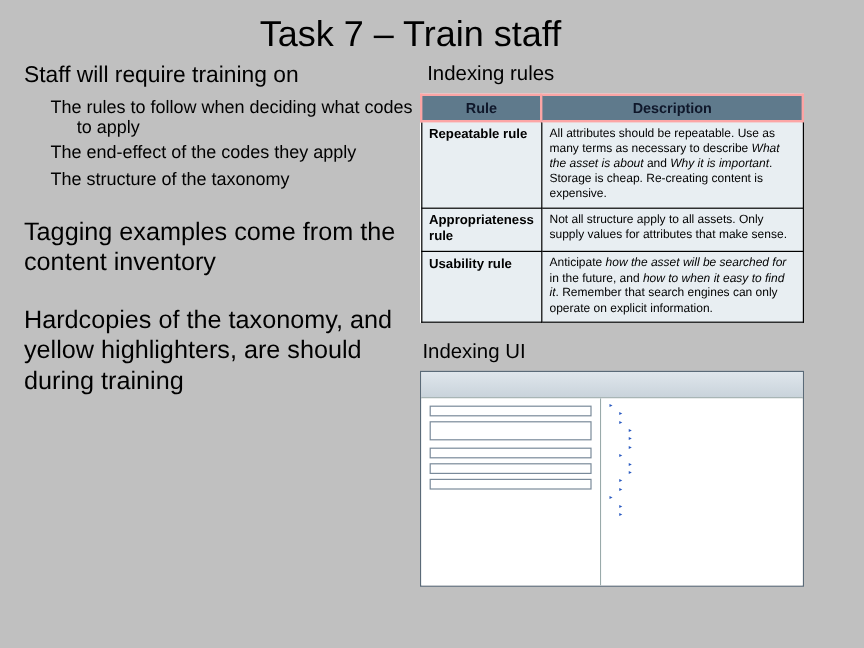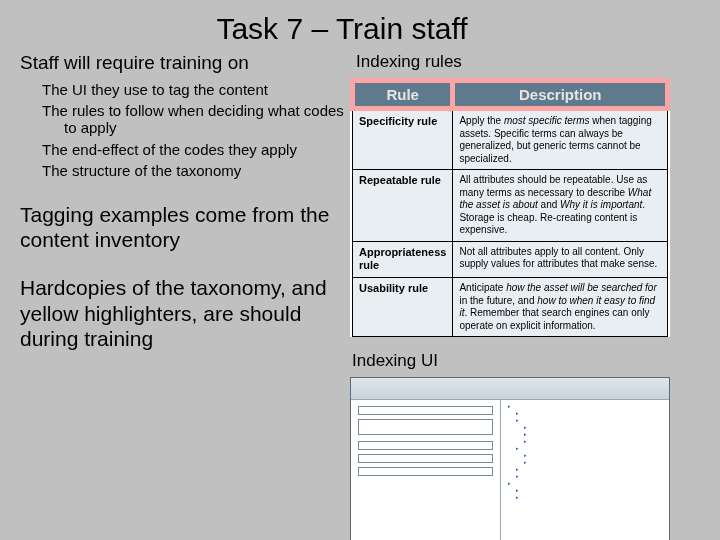--- a/index.html
+++ b/index.html
@@ -57,26 +57,26 @@
     margin: 23px 0 6px 0;
     line-height: 1.2;
   }
   table.rules {
     border-collapse: collapse;
     width: 100%;
     background: #fff;
   }
   table.rules th {
     background: #5f7a8c;
-    color: #e5e5e5;
-    font-size: 15px;
+    color: #0f172a;
+    font-size: 12px;
     font-weight: bold;
     padding: 3px 6px;
     text-align: center;
-    border: 5px solid #fca5a5;
+    border: 2px solid #fca5a5;
   }
   table.rules td {
     border: 1px solid #000;
     font-size: 10px;
     padding: 4px 6px;
     vertical-align: top;
     line-height: 1.25;
   }
   table.rules td.rname {
     font-weight: bold;
@@ -147,52 +147,45 @@
 </style>
 </head>
 <body>
 
 <div class="slide">
   <h1 class="title">Task 7 – Train staff</h1>
 
   <div class="cols">
     <div class="left">
       <p class="head1">Staff will require training on</p>
-      <p class="sub">The UI they use to tag the content</p>
       <p class="sub">The rules to follow when deciding what codes to apply</p>
       <p class="sub">The end-effect of the codes they apply</p>
       <p class="sub">The structure of the taxonomy</p>
       <p class="head2">Tagging examples come from the content inventory</p>
       <p class="head2">Hardcopies of the taxonomy, and yellow highlighters, are should during training</p>
     </div>
 
     <div class="right">
       <p class="sub-right">Indexing rules</p>
 
       <table class="rules">
         <tbody>
             <tr>
           <th>Rule</th>
           <th>Description</th>
         </tr>
         <tr>
-          <td class="rname">Specificity rule</td>
-          <td class="rdesc">
-            <span>Apply the </span><span class="it">most specific terms</span><span> when tagging assets. Specific terms can always be generalized, but generic terms cannot be specialized.</span>
-          </td>
-        </tr>
-        <tr>
           <td class="rname">Repeatable rule</td>
           <td class="rdesc">
             <span>All attributes should be repeatable. Use as many terms as necessary to describe </span><span class="it">What the asset is about</span><span> and </span><span class="it">Why it is important</span><span>. Storage is cheap. Re-creating content is expensive.</span>
           </td>
         </tr>
         <tr>
           <td class="rname">Appropriateness rule</td>
-          <td class="rdesc">Not all attributes apply to all content. Only supply values for attributes that make sense.</td>
+          <td class="rdesc">Not all structure apply to all assets. Only supply values for attributes that make sense.</td>
         </tr>
         <tr>
           <td class="rname">Usability rule</td>
           <td class="rdesc">
             <span>Anticipate </span><span class="it">how the asset will be searched for</span><span> in the future, and </span><span class="it">how to when it easy to find it</span><span>. Remember that search engines can only operate on explicit information.</span>
           </td>
         </tr>
       </tbody>
         </table>
 

